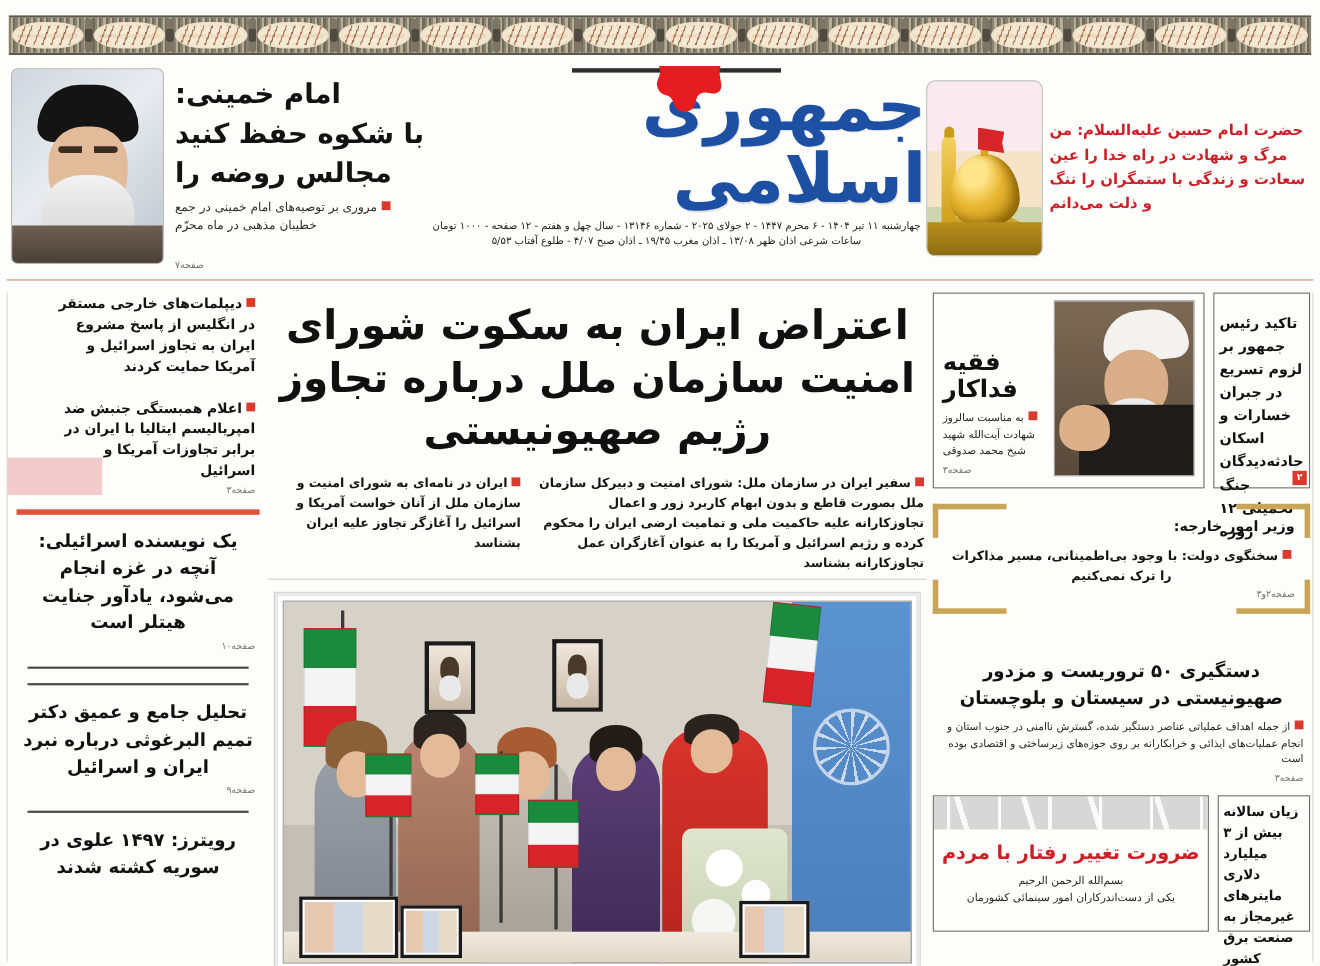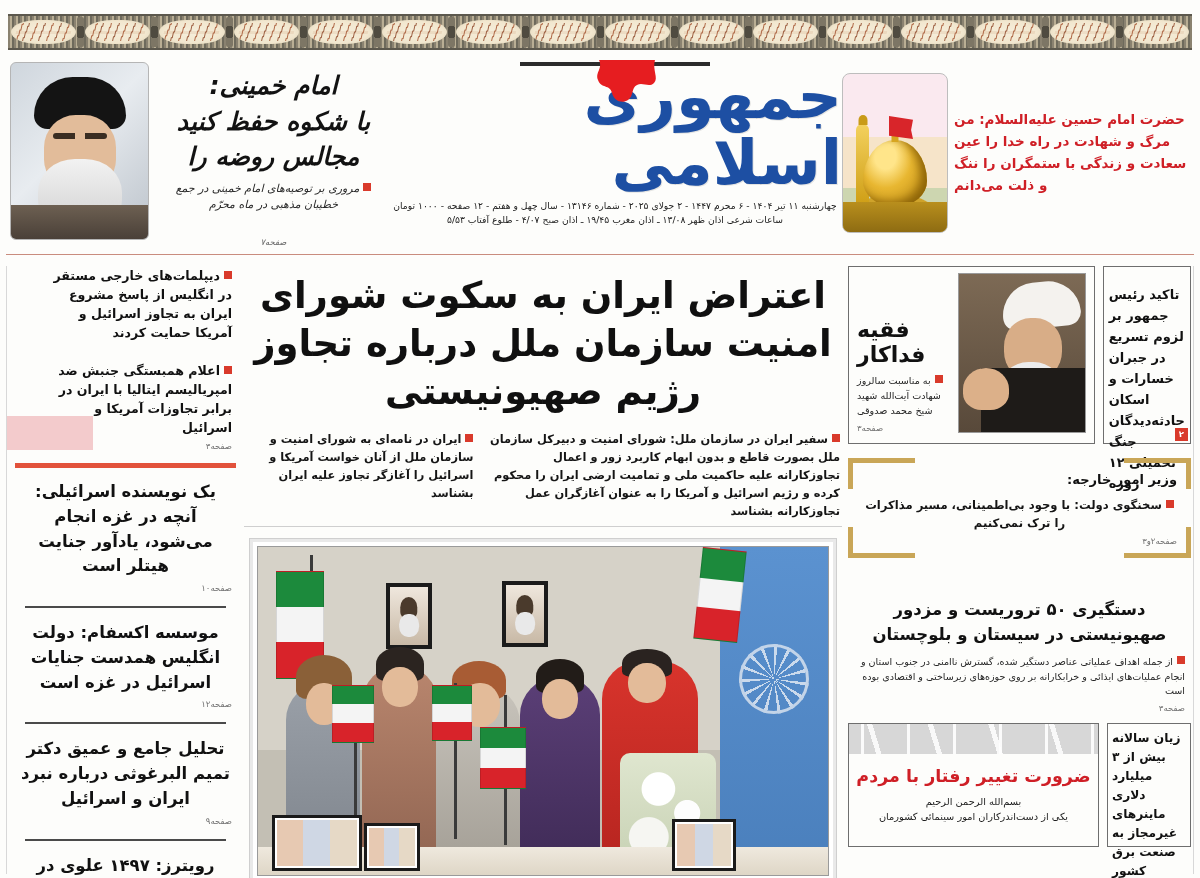--- a/index.html
+++ b/index.html
@@ -172,21 +172,21 @@
   .khom-beard {
     position: absolute; top: 96px; left: 50%; transform: translateX(-50%);
     width: 84px; height: 76px;
     background: linear-gradient(#f2f2f2, #cfcfcf);
     border-radius: 44% 44% 46% 46%;
   }
   .khom-robe {
     position: absolute; bottom: 0; left: 0; right: 0; height: 34px;
     background: linear-gradient(#6d6052, #4a4038);
   }
-  .khom-text { flex: 1 1 auto; text-align: center; padding-top: 6px; font-style: italic; }
+  .khom-text { flex: 1 1 auto; text-align: left; padding-top: 6px; }
   .khom-head {
     font-size: 25px; font-weight: bold; color: #121212; line-height: 1.42;
   }
   .khom-sub {
     font-size: 11px; color: #2b2b2b; line-height: 1.5; margin-top: 6px;
   }
   .khom-page { font-size: 8.5px; color: #6b6b6b; margin-top: 23px; }
 
   
   .rule-thin { position: absolute; left: 6px; right: 6px; height: 1px; background: #c98c7e; }
@@ -616,24 +616,20 @@
 
       <div class="hr-red"></div>
 
       <div class="rail-item">
         <div class="rail-head">یک نویسنده اسرائیلی: آنچه در غزه انجام می‌شود، یادآور جنایت هیتلر است</div>
         <div class="pg">صفحه۱۰</div>
       </div>
 
       <div class="hr-grey"></div>
 
-      <div class="rail-item">
-        <div class="rail-head">موسسه اکسفام: دولت انگلیس همدست جنایات اسرائیل در غزه است</div>
-        <div class="pg">صفحه۱۲</div>
-      </div>
 
       <div class="hr-grey"></div>
 
       <div class="rail-item">
         <div class="rail-head">تحلیل جامع و عمیق دکتر تمیم البرغوثی درباره نبرد ایران و اسرائیل</div>
         <div class="pg">صفحه۹</div>
       </div>
 
       <div class="hr-grey"></div>
 

